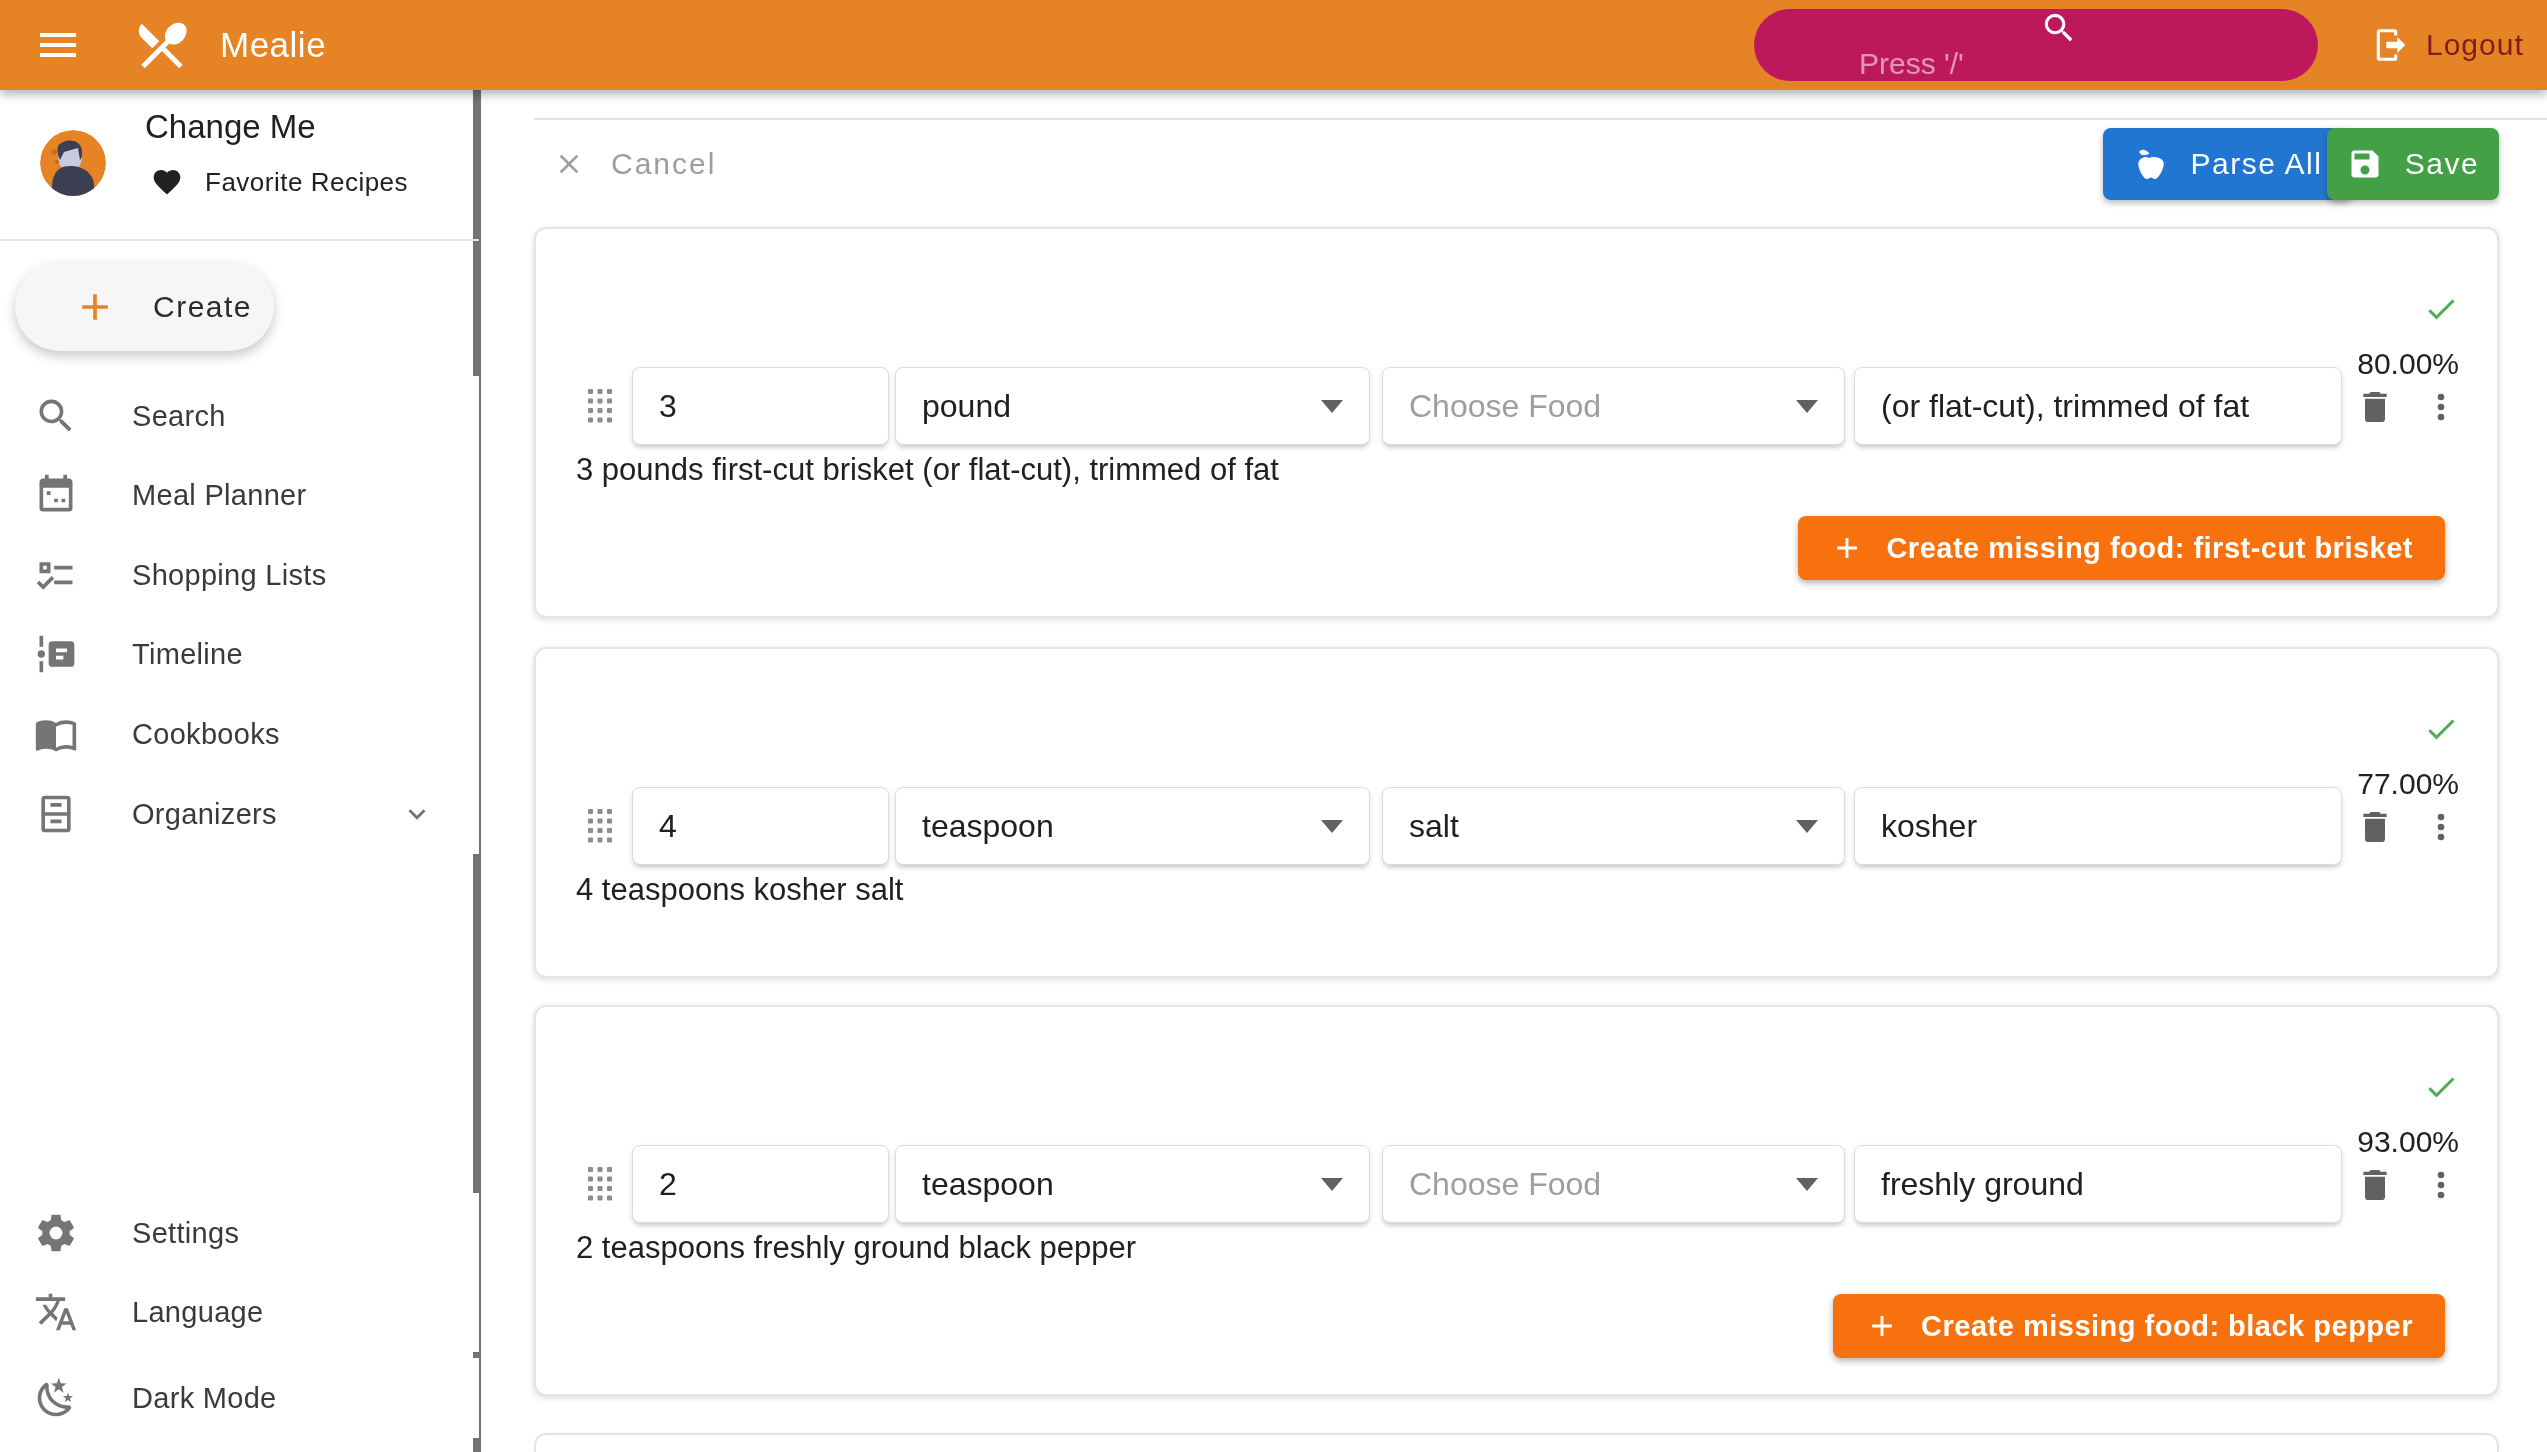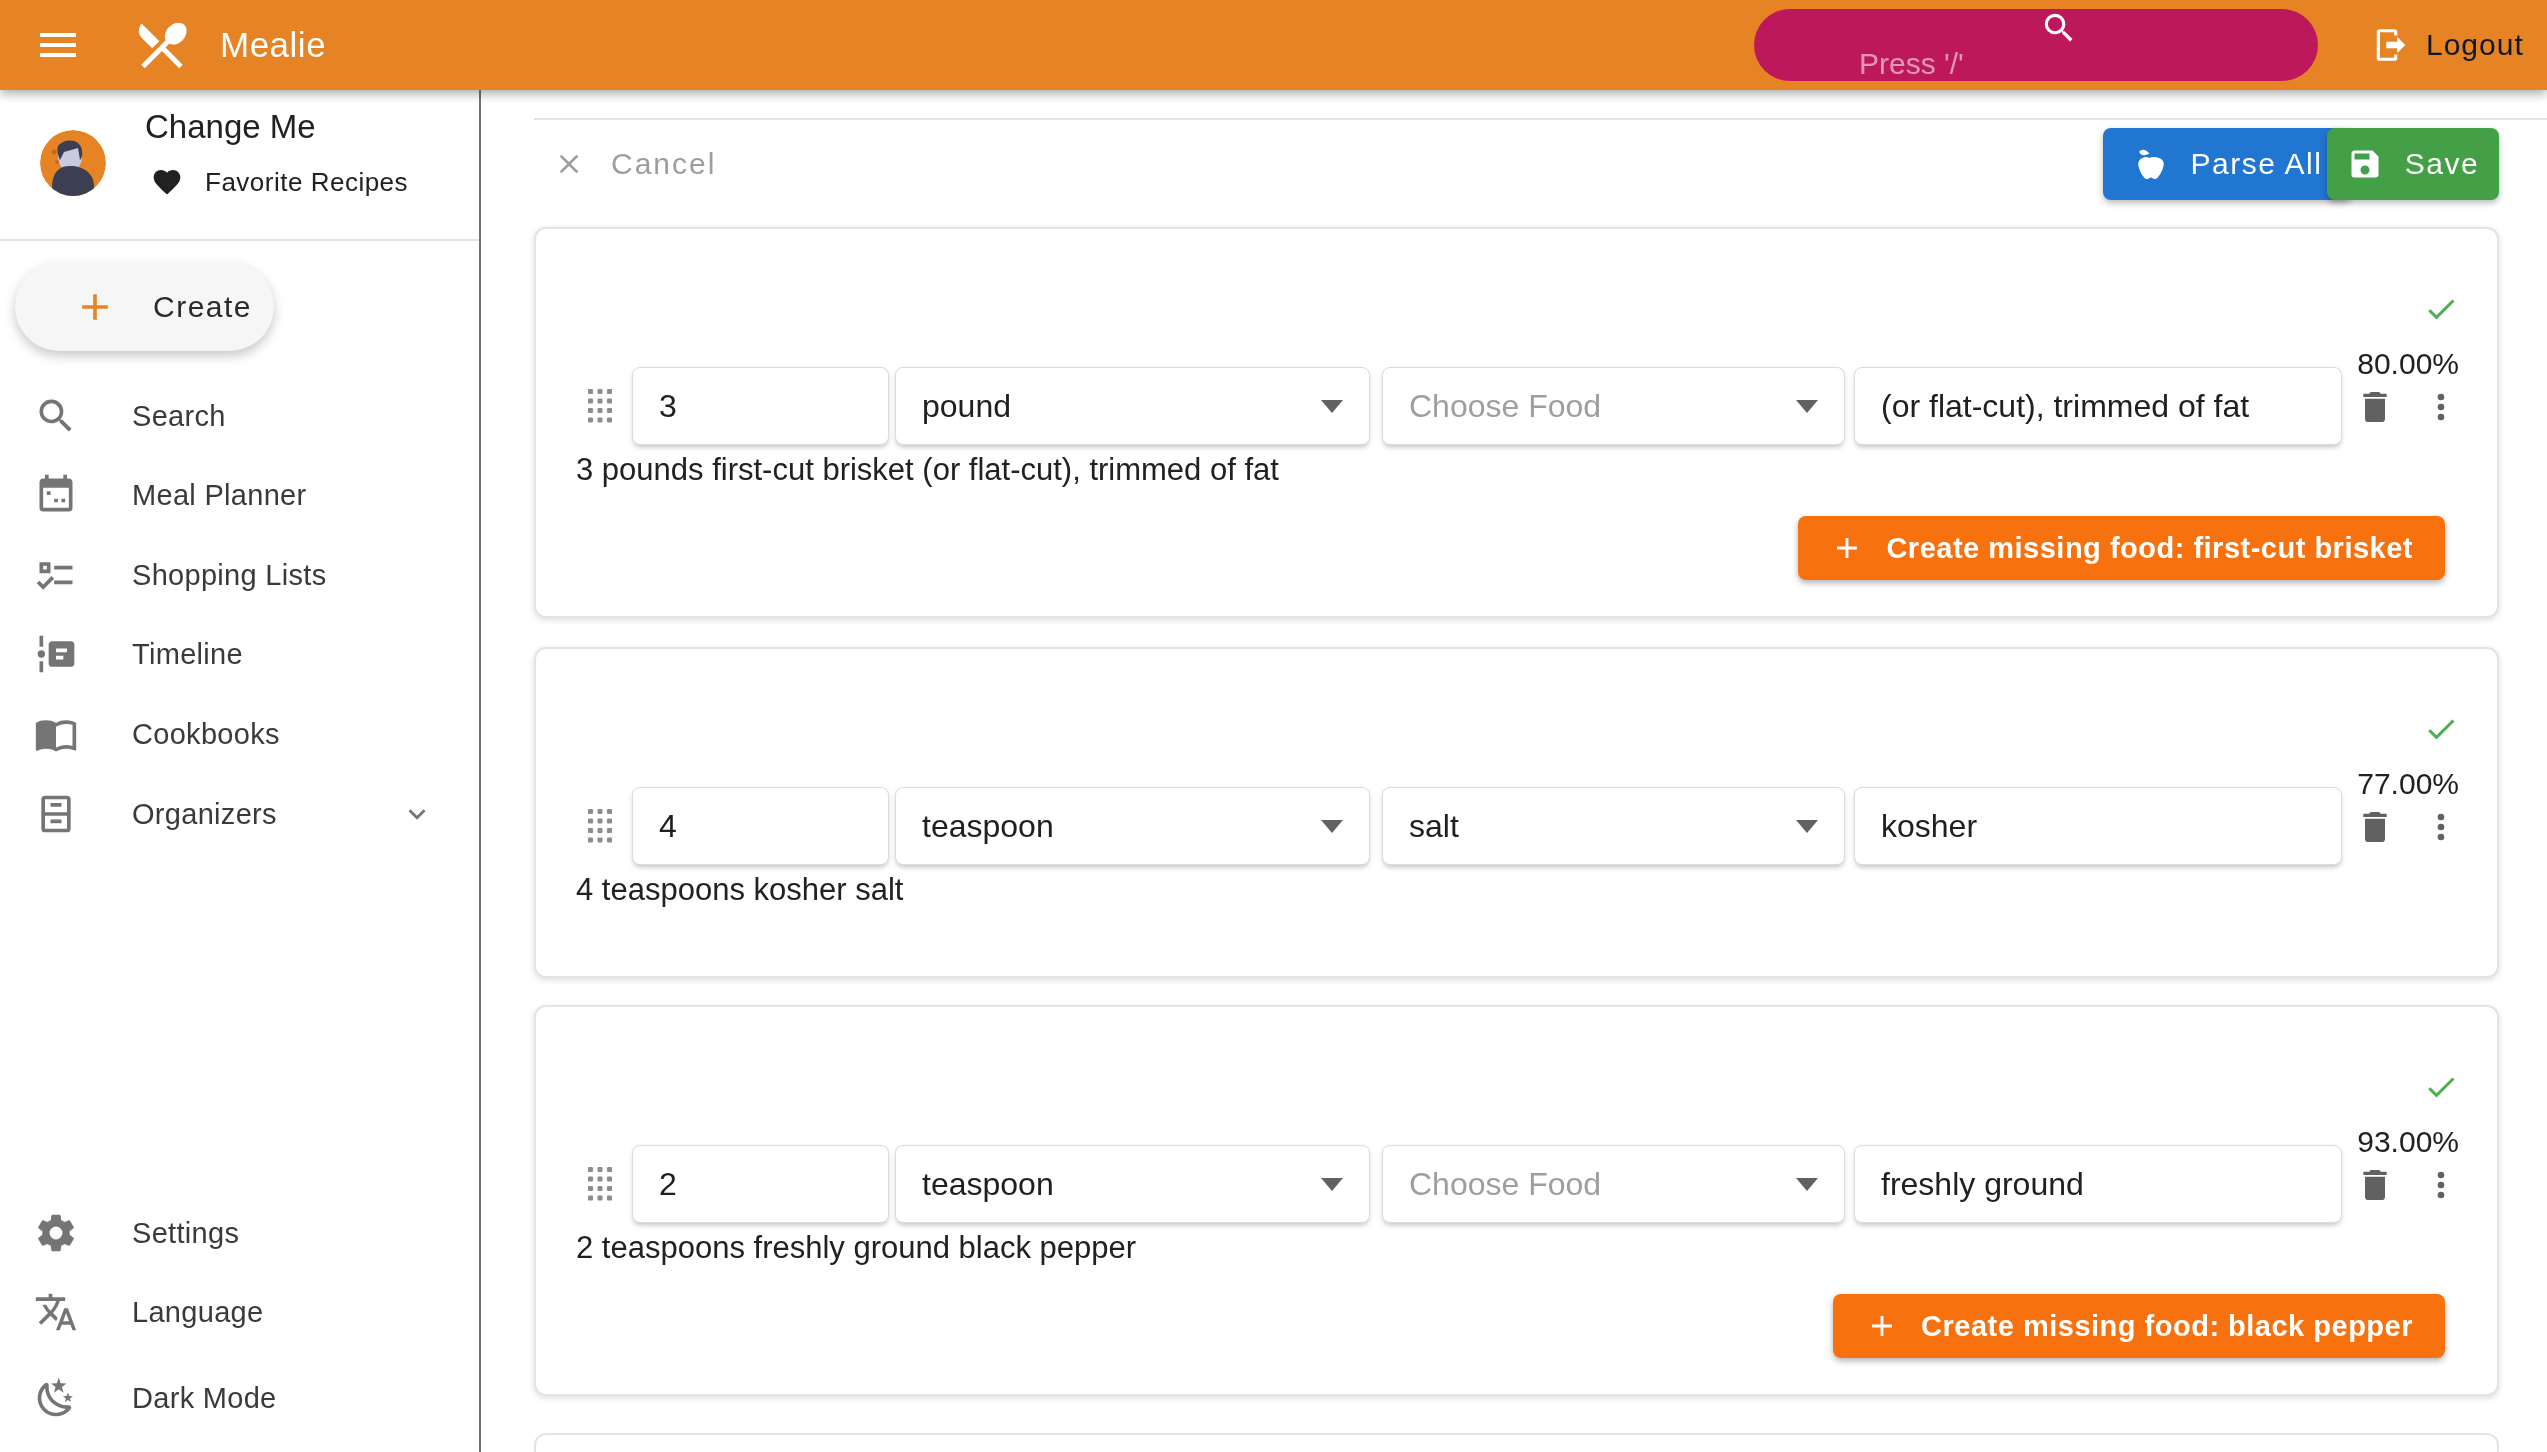--- a/index.html
+++ b/index.html
@@ -19,25 +19,25 @@
   .app-title { font-size:35px; font-weight:500; margin-left:26px; letter-spacing:0.5px; }
   .search-pill { position:absolute; left:1754px; top:9px; width:564px; height:72px;
                  background:#be185d; border-radius:36px; display:flex; align-items:center; padding-left:46px;flex-direction:column; }
   .search-pill svg { width:38px; height:38px; fill:#fff; flex:none; }
   .search-input { background:transparent; border:none; outline:none; color:#fff;
                   font-size:30px; margin-left:18px; width:418px; font-family:inherit; }
   .search-input::placeholder { color:rgba(255,255,255,.55); }
   .logout { position:absolute; left:2372px; top:0; height:90px; display:flex; align-items:center;
             gap:16px; background:none; border:none; color:#fff; cursor:pointer; }
   .logout svg { width:38px; height:38px; fill:#fff; }
-  .logout span { font-size:30px; font-weight:500; letter-spacing:1px; color:#0f172a; }
+  .logout span { font-size:30px; font-weight:500; letter-spacing:1px; color:#7f1d1d; }
 
   
   .sidebar { position:absolute; top:90px; left:0; width:481px; height:1363px;
-             background:#fff; border-right:2px solid #737373; z-index:10; }
+             background:#fff; border-right:8px solid #737373; z-index:10; }
   .avatar { position:absolute; left:40px; top:40px; width:66px; height:66px; border-radius:50%; overflow:hidden; }
   .user-name { position:absolute; left:145px; top:18px; font-size:33px; color:#212121; }
   .fav-row { position:absolute; left:151px; top:76px; display:flex; align-items:flex-end; gap:22px; cursor:pointer; }
   .fav-row svg { width:32px; height:32px; fill:#212121; }
   .fav-row span { font-size:26px; font-weight:500; letter-spacing:0.5px; color:#212121; }
   .side-divider { position:absolute; left:0; top:149px; width:479px; height:2px; background:#E3E3E3; }
   .create-btn { position:absolute; left:15px; top:172px; width:259px; height:89px; border-radius:45px;
                 background:#F6F6F6; border:none; cursor:pointer; box-shadow:0 5px 12px rgba(0,0,0,.22);
                 display:flex; align-items:center; gap:36px; padding-left:58px; }
   .create-btn svg { width:44px; height:44px; fill:#E58325; }

